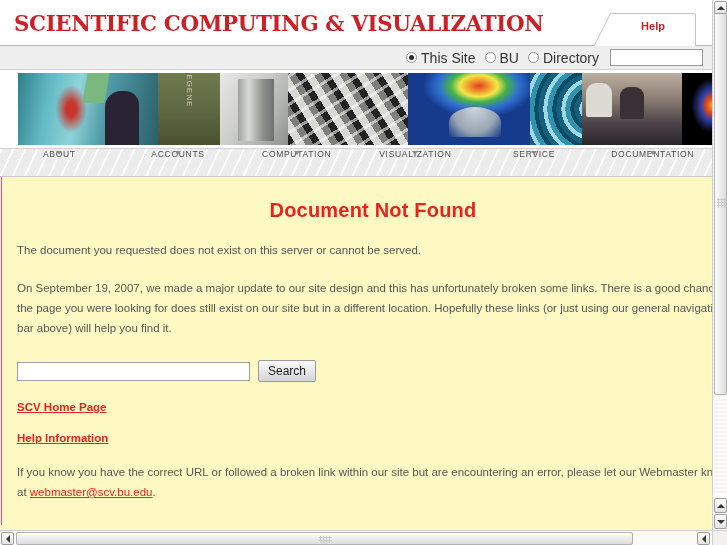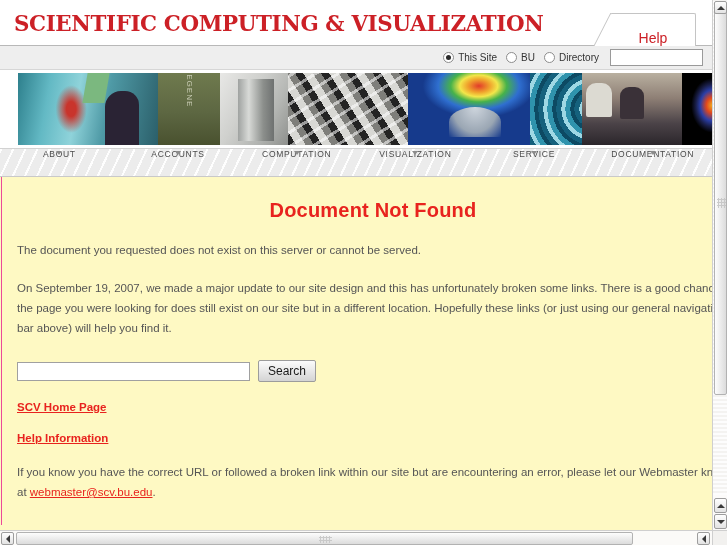--- a/index.html
+++ b/index.html
@@ -68,25 +68,25 @@
     position: absolute;
     left: -18px; top: -1px;
     width: 19px; height: 34px;
     border-left: 1px solid #c4c4c4;
     transform: skewX(-27deg);
     transform-origin: bottom left;
     pointer-events: none;
   }
   .help-label {
     position: absolute;
-    left: 0; right: 0; top: 16px;
+    left: 0; right: 0; top: 6px;
     text-align: center;
     color: #cc2026;
-    font-size: 14px;
-    font-weight: normal;
+    font-size: 11px;
+    font-weight: bold;
     z-index: 3;
   }
 
   
   .search-bar {
     position: relative;
     height: 24px;
     background: #eeeeee;
     border-bottom: 1px solid #d6d6d6;
     display: flex;
@@ -118,21 +118,21 @@
   }
   .radio-dot.checked::after {
     content: "";
     position: absolute;
     left: 2px; top: 2px;
     width: 5px; height: 5px;
     border-radius: 50%;
     background: #2a2a2a;
   }
   .radio-label {
-    font-size: 10px;
+    font-size: 14px;
     color: #333333;
     white-space: nowrap;
   }
   .site-search-input {
     width: 93px; height: 17px;
     border: 1px solid #9a9a9a;
     background: #ffffff;
     box-sizing: border-box;
     font-size: 11px;
     padding: 0 3px;

